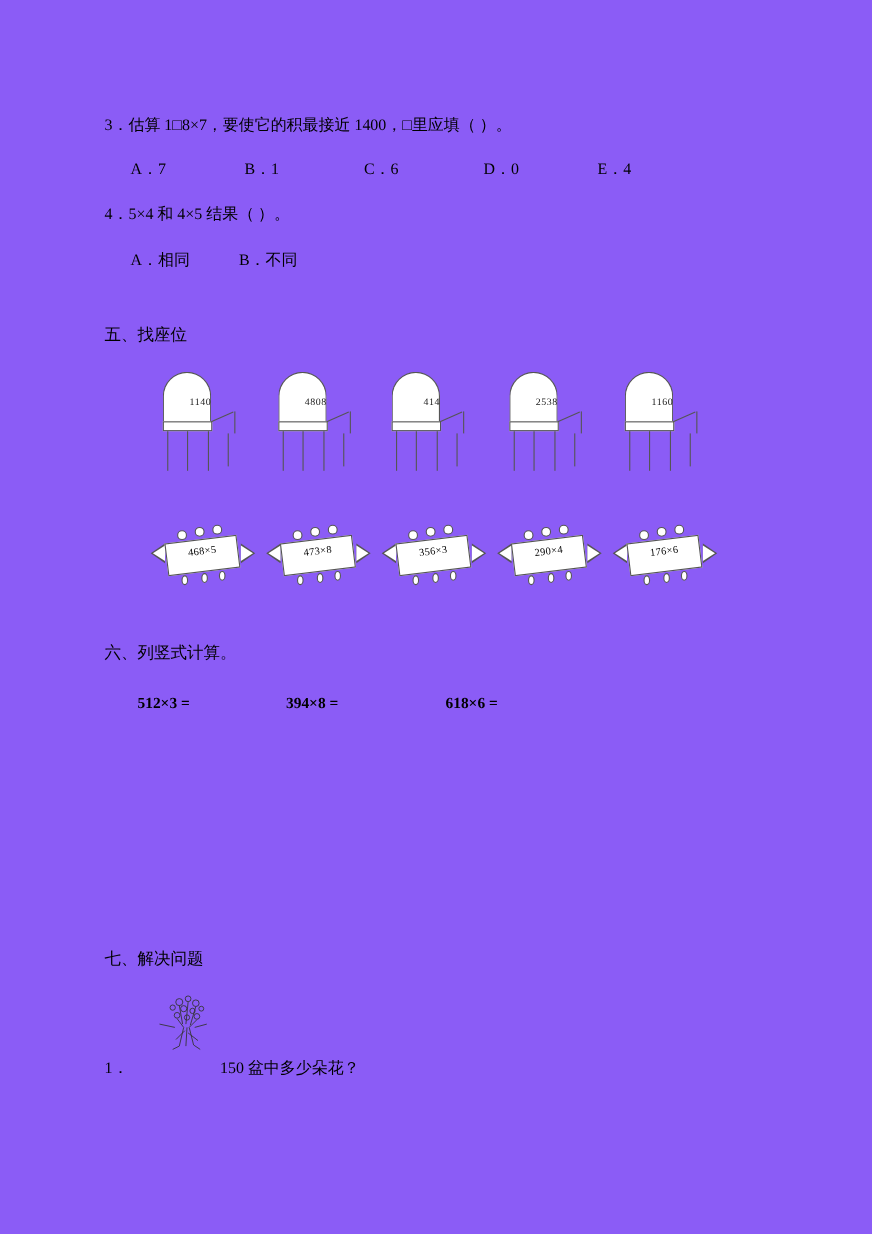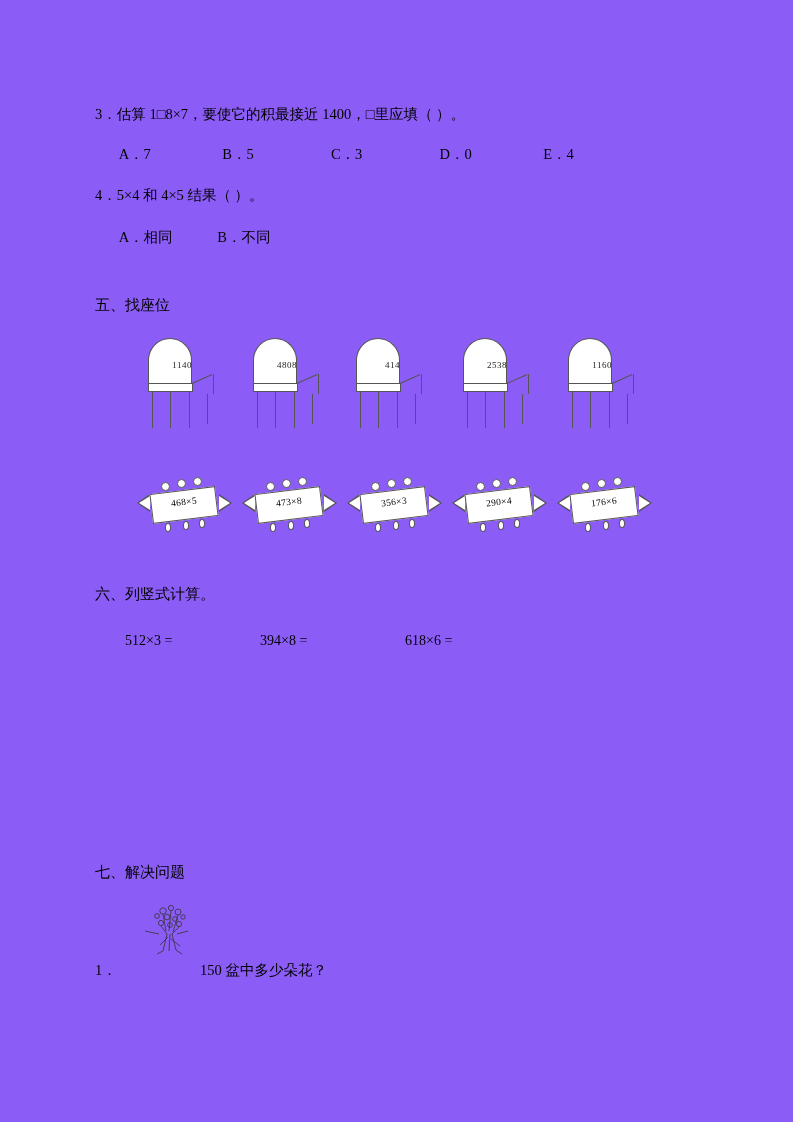--- a/index.html
+++ b/index.html
@@ -210,20 +210,21 @@
     border-bottom: 7px solid transparent;
     border-left: 11px solid #fff;
   }
 
   
   .calc-row {
     position: relative;
     height: 20px;
     margin-left: 30px;
     font-size: 14px;
+    font-weight: bold;
   }
   .calc-item {
     position: absolute;
     white-space: nowrap;
     font-family: "Liberation Serif", serif;
   }
   .calc-a { left: 0px; }
   .calc-b { left: 135px; }
   .calc-c { left: 280px; }
 
@@ -254,22 +255,22 @@
 
     <div style="height:104px"></div>
 
     <div class="q-line">3．估算 1□8×7，要使它的积最接近 1400，□里应填（    ）。</div>
 
     <div style="height:20px"></div>
 
     <div class="opt-line">
       <span class="opt" style="width:20px"></span>
       <span class="opt" style="width:100px">A．7</span>
-      <span class="opt" style="width:105px">B．5</span>
-      <span class="opt" style="width:105px">C．3</span>
+      <span class="opt" style="width:105px">B．1</span>
+      <span class="opt" style="width:105px">C．6</span>
       <span class="opt" style="width:100px">D．0</span>
       <span class="opt">E．4</span>
     </div>
 
     <div style="height:20px"></div>
 
     <div class="q-line">4．5×4 和 4×5 结果（    ）。</div>
 
     <div style="height:22px"></div>
 

